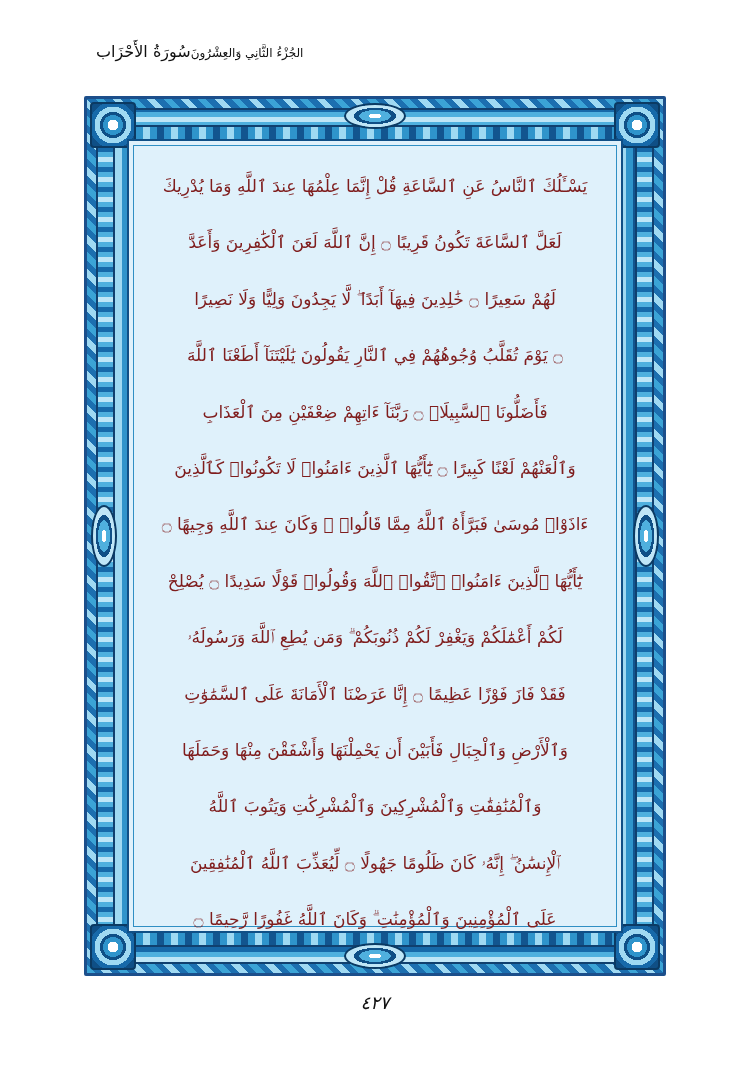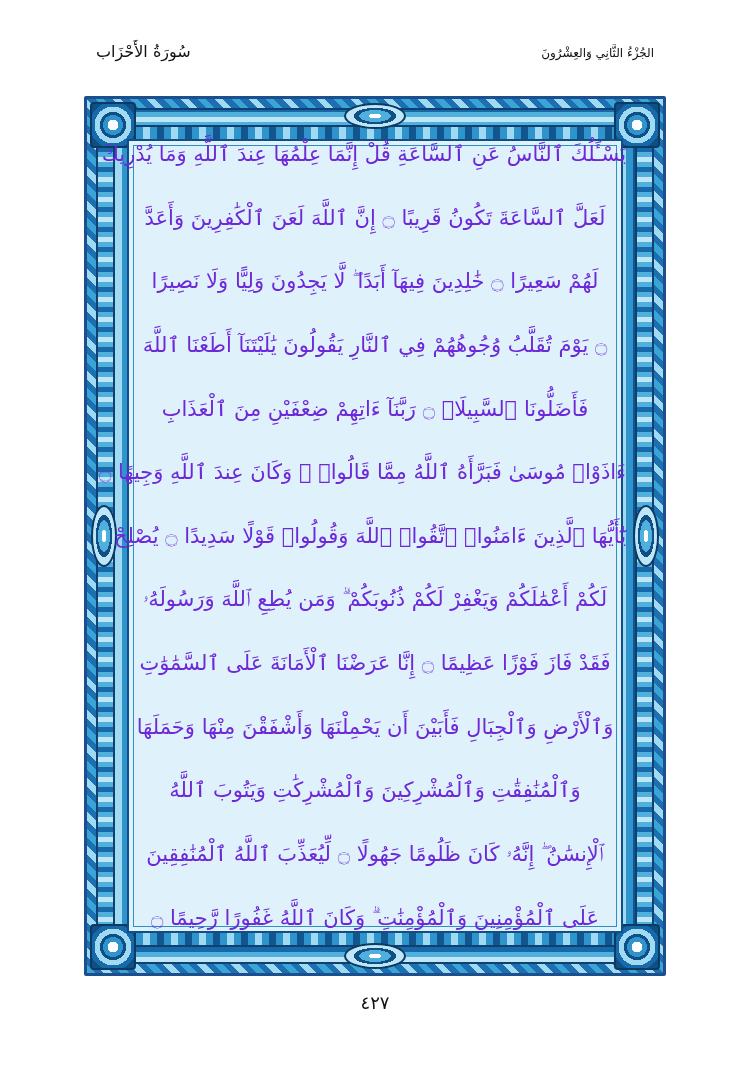--- a/index.html
+++ b/index.html
@@ -23,21 +23,20 @@
   }
 
   
   .header {
     position: absolute;
     top: 42px;
     left: 96px;
     right: 96px;
     display: flex;
     flex-direction: row-reverse;
-    justify-content: space-between;
     align-items: baseline;
     direction: rtl;
   }
   .header-item {
     font-family: "DejaVu Sans", sans-serif;
     font-size: 15px;
     color: #111111;
     white-space: nowrap;
     letter-spacing: 0px;
   }
@@ -153,39 +152,41 @@
     direction: rtl;
     text-align: center;
     display: flex;
     flex-direction: column;
     justify-content: space-between;
     padding: 6px 0;
     box-sizing: border-box;
   }
   .aya-line {
     font-family: "DejaVu Sans", "DejaVu Serif", serif;
-    font-size: 21px;
+    font-size: 17px;
     line-height: 1.15;
-    color: #6d28d9;
+    color: #7f1d1d;
     white-space: nowrap;
     direction: rtl;
     unicode-bidi: isolate;
+    margin-top: 35px;
   }
 
   
   .page-number {
     position: absolute;
     top: 992px;
     left: 0;
     right: 0;
     text-align: center;
     font-family: "DejaVu Sans", sans-serif;
     font-size: 18px;
     color: #111111;
     letter-spacing: 1px;
+    font-style: italic;
   }
 </style>
 </head>
 <body>
 
 <div class="page">
 
   <div class="header">
     <div class="header-item surah-name">سُورَةُ الأَحْزَاب</div>
     <div class="header-item juz-name">الجُزْءُ الثَّانِي وَالعِشْرُونَ</div>
@@ -207,20 +208,21 @@
 
     <div class="frame-inner"></div>
   </div>
 
   <div class="text-area">
     <div class="aya-line">يَسْـَٔلُكَ ٱلنَّاسُ عَنِ ٱلسَّاعَةِ قُلْ إِنَّمَا عِلْمُهَا عِندَ ٱللَّهِ وَمَا يُدْرِيكَ</div>
     <div class="aya-line">لَعَلَّ ٱلسَّاعَةَ تَكُونُ قَرِيبًا ۝ إِنَّ ٱللَّهَ لَعَنَ ٱلْكَٰفِرِينَ وَأَعَدَّ</div>
     <div class="aya-line">لَهُمْ سَعِيرًا ۝ خَٰلِدِينَ فِيهَآ أَبَدًا ۖ لَّا يَجِدُونَ وَلِيًّا وَلَا نَصِيرًا</div>
     <div class="aya-line">۝ يَوْمَ تُقَلَّبُ وُجُوهُهُمْ فِي ٱلنَّارِ يَقُولُونَ يَٰلَيْتَنَآ أَطَعْنَا ٱللَّهَ</div>
     <div class="aya-line">فَأَضَلُّونَا ٱلسَّبِيلَا۠ ۝ رَبَّنَآ ءَاتِهِمْ ضِعْفَيْنِ مِنَ ٱلْعَذَابِ</div>
+    <div class="aya-line">وَٱلْعَنْهُمْ لَعْنًا كَبِيرًا ۝ يَٰٓأَيُّهَا ٱلَّذِينَ ءَامَنُوا۟ لَا تَكُونُوا۟ كَٱلَّذِينَ</div>
     <div class="aya-line">ءَاذَوْا۟ مُوسَىٰ فَبَرَّأَهُ ٱللَّهُ مِمَّا قَالُوا۟ ۚ وَكَانَ عِندَ ٱللَّهِ وَجِيهًا ۝</div>
     <div class="aya-line">يَٰٓأَيُّهَا ٱلَّذِينَ ءَامَنُوا۟ ٱتَّقُوا۟ ٱللَّهَ وَقُولُوا۟ قَوْلًا سَدِيدًا ۝ يُصْلِحْ</div>
     <div class="aya-line">لَكُمْ أَعْمَٰلَكُمْ وَيَغْفِرْ لَكُمْ ذُنُوبَكُمْ ۗ وَمَن يُطِعِ ٱللَّهَ وَرَسُولَهُۥ</div>
     <div class="aya-line">فَقَدْ فَازَ فَوْزًا عَظِيمًا ۝ إِنَّا عَرَضْنَا ٱلْأَمَانَةَ عَلَى ٱلسَّمَٰوَٰتِ</div>
     <div class="aya-line">وَٱلْأَرْضِ وَٱلْجِبَالِ فَأَبَيْنَ أَن يَحْمِلْنَهَا وَأَشْفَقْنَ مِنْهَا وَحَمَلَهَا</div>
     <div class="aya-line">وَٱلْمُنَٰفِقَٰتِ وَٱلْمُشْرِكِينَ وَٱلْمُشْرِكَٰتِ وَيَتُوبَ ٱللَّهُ</div>
     <div class="aya-line">ٱلْإِنسَٰنُ ۖ إِنَّهُۥ كَانَ ظَلُومًا جَهُولًا ۝ لِّيُعَذِّبَ ٱللَّهُ ٱلْمُنَٰفِقِينَ</div>
     <div class="aya-line">عَلَى ٱلْمُؤْمِنِينَ وَٱلْمُؤْمِنَٰتِ ۗ وَكَانَ ٱللَّهُ غَفُورًا رَّحِيمًا ۝</div>
   </div>
 

